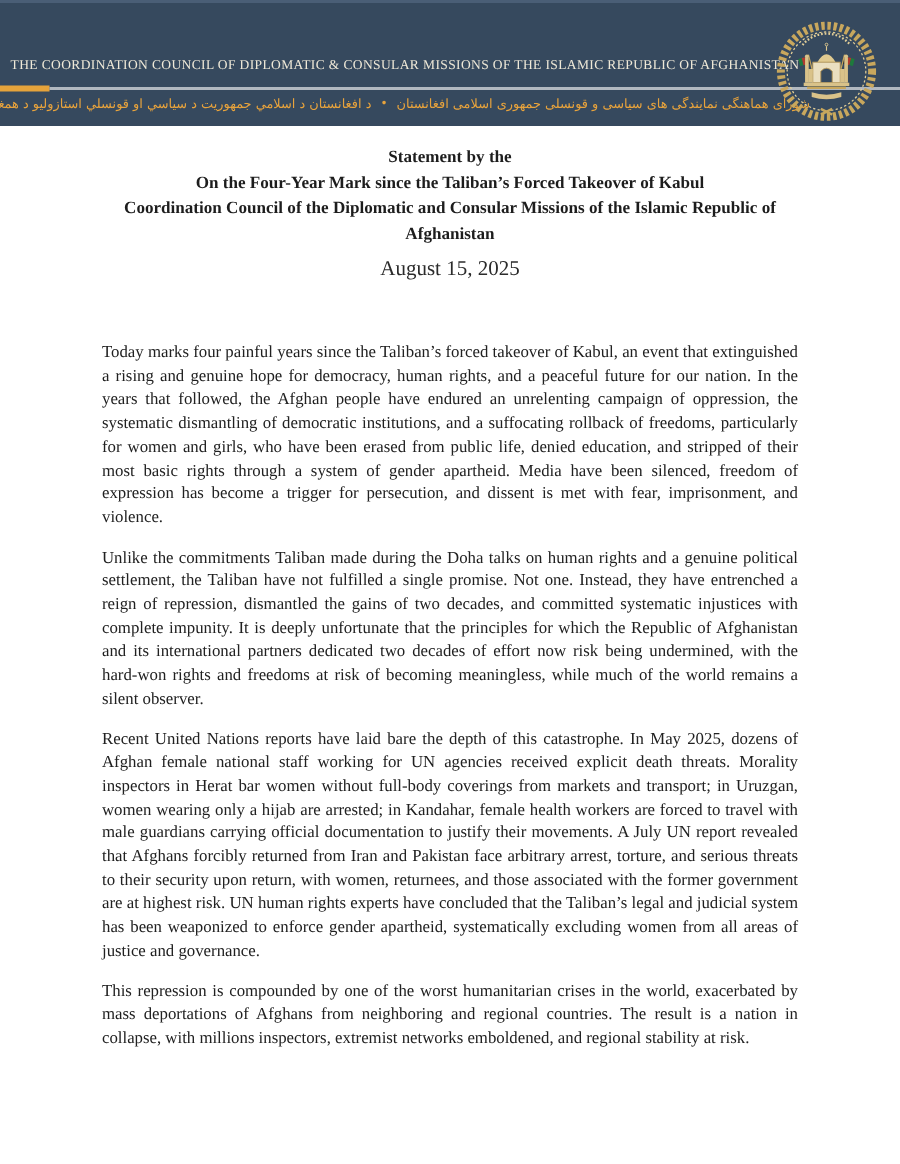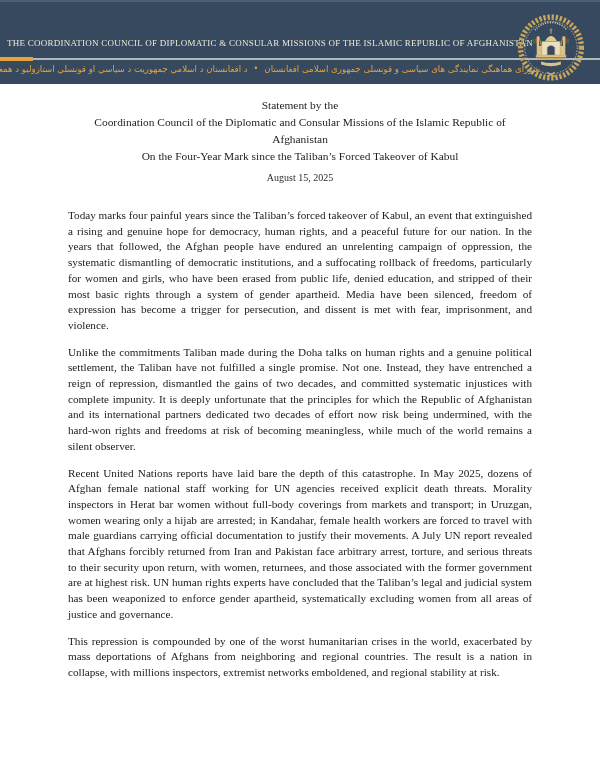--- a/index.html
+++ b/index.html
@@ -61,32 +61,32 @@
     top: 6px; right: 11px;
     width: 76px; height: 76px;
   }
 
   
   .page {
     padding: 13px 68px 0 68px;
   }
   .doc-title {
     text-align: center;
-    font-weight: normal;
+    font-weight: bold;
     color: #1d1d1d;
     font-size: 11.4px;
     line-height: 17px;
   }
   .doc-date {
     text-align: center;
     color: #2b2b2b;
-    font-size: 10px;
+    font-size: 14px;
     margin-top: 7px;
   }
-  .doc-body { margin-top: 25px; }
+  .doc-body { margin-top: 40px; }
   .doc-body p {
     font-size: 11.2px;
     line-height: 15.7px;
     color: #212121;
     text-align: justify;
     margin-bottom: 11px;
   }
 </style>
 </head>
 <body>
@@ -147,22 +147,22 @@
 
       <path d="M45 90 L55 85 M45 85 L55 90" stroke="#C8A75D" stroke-width="2.2"></path>
     </svg>
   </div>
 </header>
 
 <main class="page">
 
   <div class="doc-title">
     <div>Statement by the</div>
+    <div>On the Four-Year Mark since the Taliban’s Forced Takeover of Kabul</div>
     <div>Coordination Council of the Diplomatic and Consular Missions of the Islamic Republic of Afghanistan</div>
-    <div>On the Four-Year Mark since the Taliban’s Forced Takeover of Kabul</div>
   </div>
 
   <div class="doc-date">August 15, 2025</div>
 
   <div class="doc-body">
     <p>Today marks four painful years since the Taliban’s forced takeover of Kabul, an event that extinguished a rising and genuine hope for democracy, human rights, and a peaceful future for our nation. In the years that followed, the Afghan people have endured an unrelenting campaign of oppression, the systematic dismantling of democratic institutions, and a suffocating rollback of freedoms, particularly for women and girls, who have been erased from public life, denied education, and stripped of their most basic rights through a system of gender apartheid. Media have been silenced, freedom of expression has become a trigger for persecution, and dissent is met with fear, imprisonment, and violence.</p>
     <p>Unlike the commitments Taliban made during the Doha talks on human rights and a genuine political settlement, the Taliban have not fulfilled a single promise. Not one. Instead, they have entrenched a reign of repression, dismantled the gains of two decades, and committed systematic injustices with complete impunity. It is deeply unfortunate that the principles for which the Republic of Afghanistan and its international partners dedicated two decades of effort now risk being undermined, with the hard-won rights and freedoms at risk of becoming meaningless, while much of the world remains a silent observer.</p>
     <p>Recent United Nations reports have laid bare the depth of this catastrophe. In May 2025, dozens of Afghan female national staff working for UN agencies received explicit death threats. Morality inspectors in Herat bar women without full-body coverings from markets and transport; in Uruzgan, women wearing only a hijab are arrested; in Kandahar, female health workers are forced to travel with male guardians carrying official documentation to justify their movements. A July UN report revealed that Afghans forcibly returned from Iran and Pakistan face arbitrary arrest, torture, and serious threats to their security upon return, with women, returnees, and those associated with the former government are at highest risk. UN human rights experts have concluded that the Taliban’s legal and judicial system has been weaponized to enforce gender apartheid, systematically excluding women from all areas of justice and governance.</p>
     <p>This repression is compounded by one of the worst humanitarian crises in the world, exacerbated by mass deportations of Afghans from neighboring and regional countries. The result is a nation in collapse, with millions inspectors, extremist networks emboldened, and regional stability at risk.</p>
   </div>

